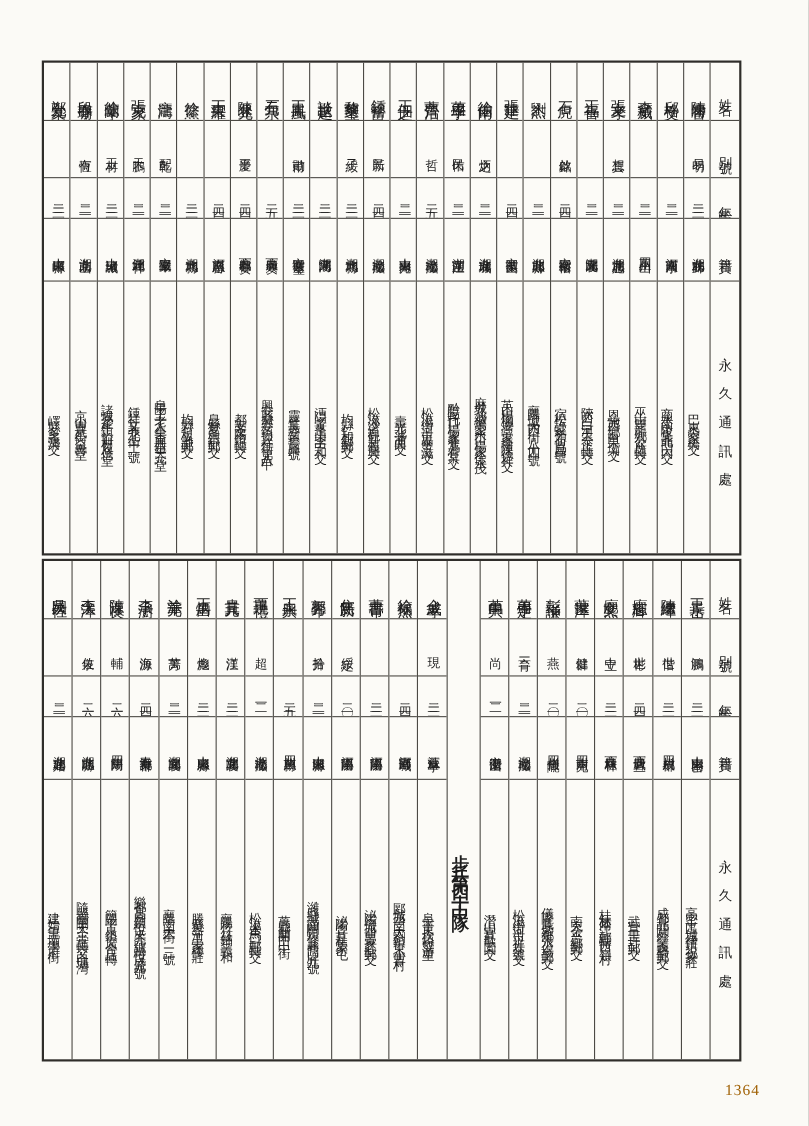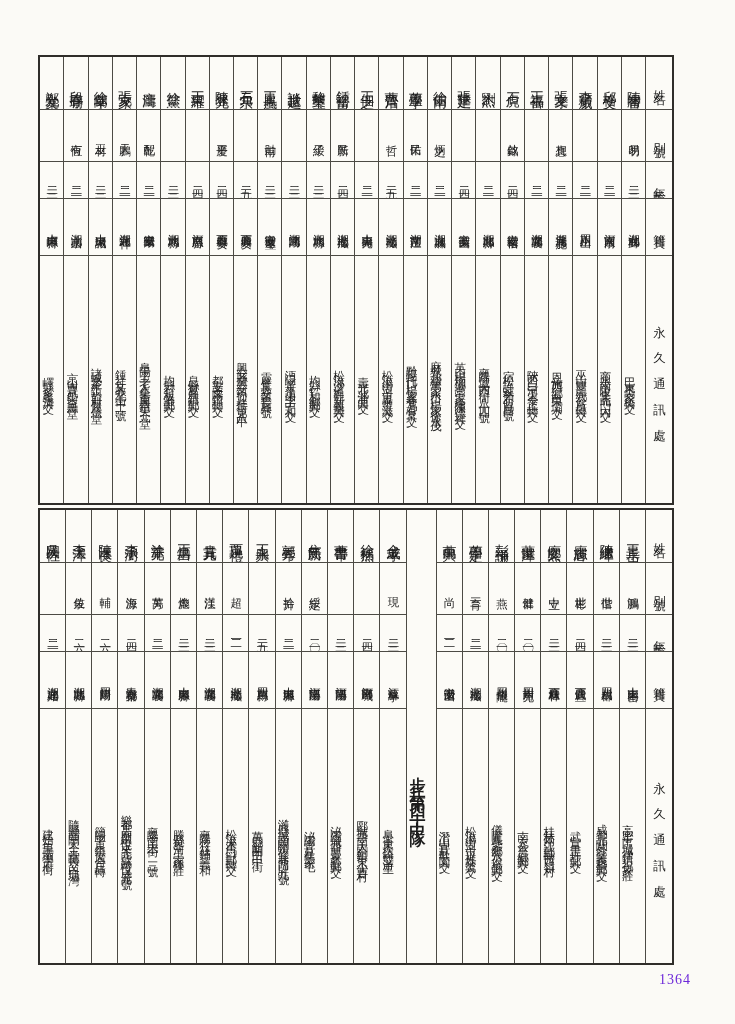--- a/index.html
+++ b/index.html
@@ -49,22 +49,22 @@
   .t-name{font-size:14px;letter-spacing:2px;font-weight:500;}
   .t-alias{font-size:11.5px;letter-spacing:1px;}
   .t-age{font-size:11.5px;letter-spacing:2px;}
   .t-native{font-size:11.5px;letter-spacing:1px;}
   .t-addr{font-size:11.5px;letter-spacing:5px;}
   .t-hdr{font-size:12.5px;letter-spacing:3px;font-weight:500;}
   .t-hdr-addr{font-size:12.5px;letter-spacing:26px;font-weight:500;}
   .hdr-addr-cell{justify-content:center;padding-top:0;}
   .t-divider{font-size:16px;letter-spacing:9px;font-weight:600;padding-top:118px;}
   .page-number{
-    position:absolute;right:44px;bottom:36px;
-    font-size:14px;letter-spacing:1px;color:#6d28d9;
+    position:absolute;right:44px;bottom:24px;
+    font-size:14px;letter-spacing:1px;color:#a16207;
   }
 </style>
 </head>
 <body>
 
 <div class="page">
   <div class="roster" id="table-top">
       <div class="col hdr-col">
         <div class="cell c-name">
           <div class="vtext t-hdr">姓名</div>

